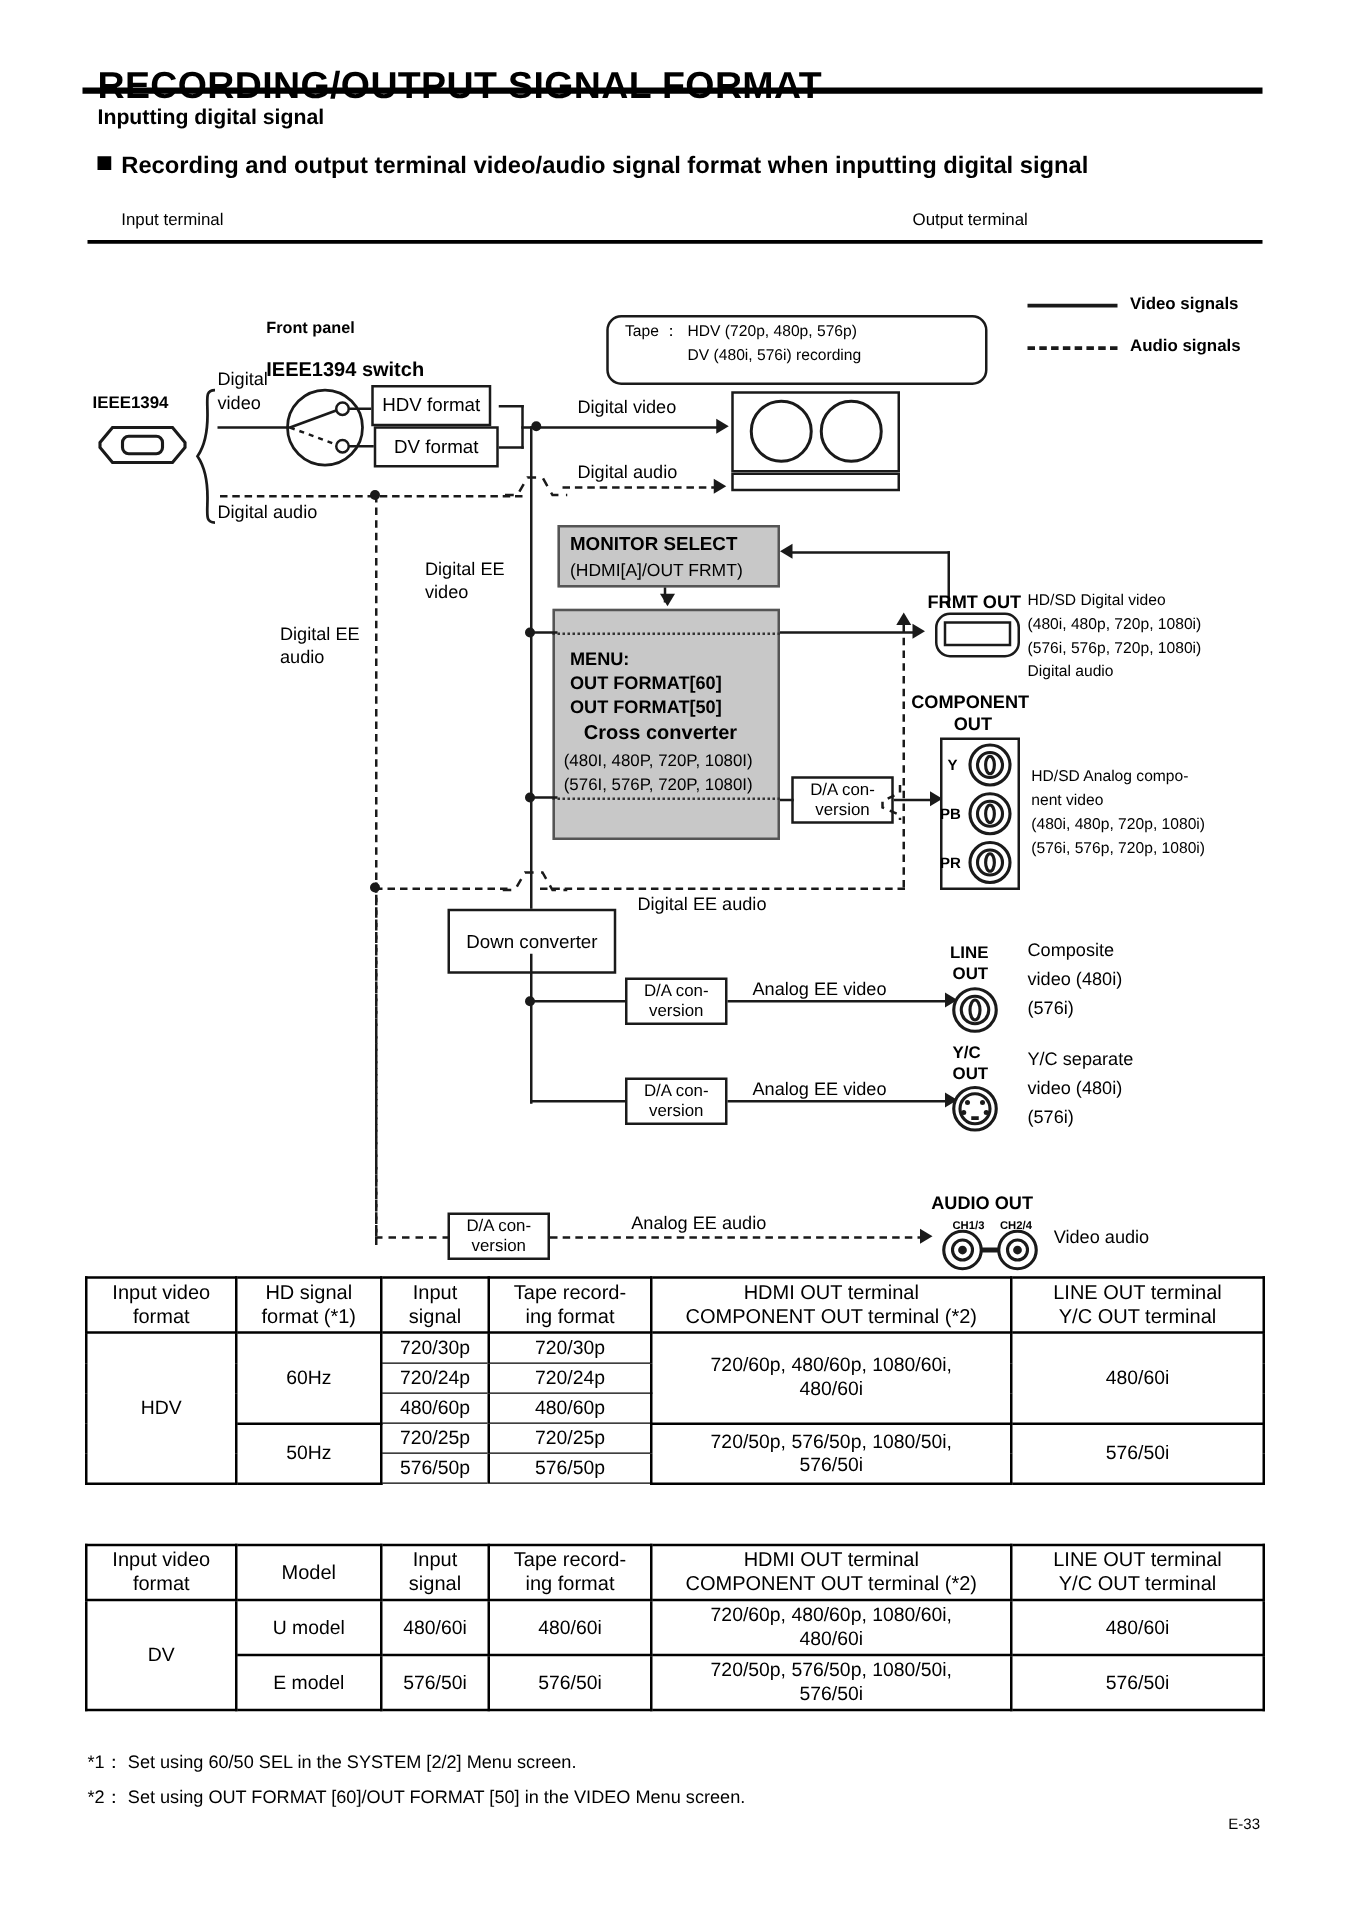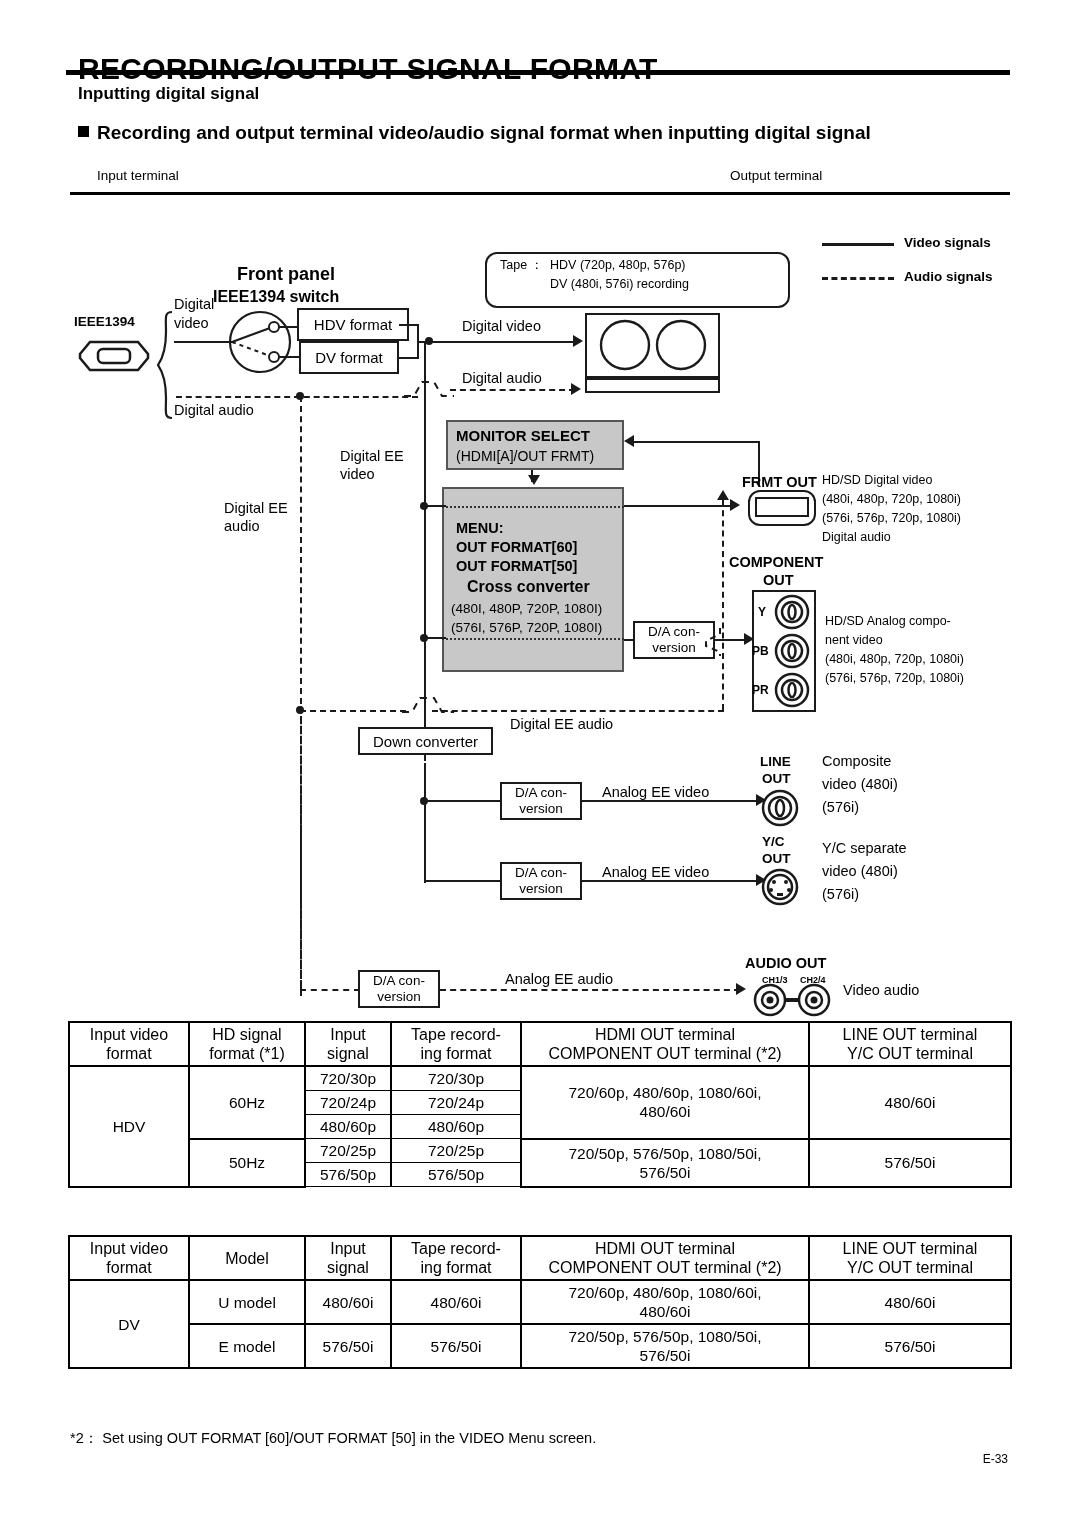--- a/index.html
+++ b/index.html
@@ -103,35 +103,35 @@
   </svg>
 
   <svg style="position:absolute;left:156px;top:310px;" width="18" height="110">
     <path d="M16 2 C8 2 10 8 10 22 C10 44 4 52 2 55 C4 58 10 66 10 88 C10 102 8 108 16 108" fill="none" stroke="#1a1a1a" stroke-width="2.2"></path>
   </svg>
 
   <div class="lbl" style="left:174px;top:296px;"><span>Digital</span></div>
   <div class="lbl" style="left:174px;top:315px;">video</div>
   <div class="lbl" style="left:174px;top:402px;">Digital audio</div>
 
-  <div class="lbl b" style="left:213px;top:266px;font-size:18px;margin-left:24px;">Front panel</div>
+  <div class="lbl b" style="left:213px;top:253px;font-size:13px;">Front panel</div>
   <div class="lbl b" style="left:213px;top:288px;font-size:16px;">IEEE1394 switch</div>
 
   <div class="hline" style="left:174px;top:341px;width:58px;"></div>
   <svg style="position:absolute;left:228px;top:310px;" width="64" height="64">
     <circle cx="32" cy="32" r="30" fill="none" stroke="#1a1a1a" stroke-width="2.2"></circle>
     <line x1="4" y1="32" x2="42" y2="18" stroke="#1a1a1a" stroke-width="2.2"></line>
     <line x1="4" y1="32" x2="42" y2="46" stroke="#1a1a1a" stroke-width="2" stroke-dasharray="4,4"></line>
     <circle cx="46" cy="17" r="5" fill="#fff" stroke="#1a1a1a" stroke-width="2"></circle>
     <circle cx="46" cy="47" r="5" fill="#fff" stroke="#1a1a1a" stroke-width="2"></circle>
   </svg>
   <div class="hline" style="left:279px;top:326px;width:22px;"></div>
   <div class="hline" style="left:279px;top:356px;width:22px;"></div>
 
-  <div class="box pad" style="left:297px;top:308px;width:112px;height:33px;text-align:center;">
+  <div class="box pad" style="left:297px;top:308px;width:96px;height:33px;text-align:center;">
     <span>HDV format</span>
   </div>
   <div class="box pad" style="left:299px;top:341px;width:100px;height:33px;">
     <span>DV format</span>
   </div>
 
   <div class="hline" style="left:399px;top:324px;width:20px;"></div>
   <div class="hline" style="left:399px;top:357px;width:20px;"></div>
   <div class="vline" style="left:417px;top:324px;height:35px;"></div>
 
@@ -245,21 +245,21 @@
   <svg style="position:absolute;left:402px;top:692px;" width="52" height="24">
     <path d="M0 20 L10 20 L18 6 L32 6 L40 20 L52 20" fill="none" stroke="#1a1a1a" stroke-width="2" stroke-dasharray="7,6"></path>
   </svg>
   <div class="dashH" style="left:300px;top:710px;width:106px;"></div>
   <div class="dot" style="left:296px;top:706px;"></div>
 
   <svg style="position:absolute;left:700px;top:628px;" width="24" height="28">
     <path d="M20 0 L20 6 L6 13 L6 18 L20 24 L20 28" fill="none" stroke="#1a1a1a" stroke-width="2" stroke-dasharray="6,5"></path>
   </svg>
 
-  <div class="box pad" style="left:358px;top:727px;width:135px;height:28px;">
+  <div class="box pad" style="left:358px;top:727px;width:135px;height:52px;">
     <span>Down converter</span>
   </div>
   <div class="vline" style="left:424px;top:763px;height:120px;"></div>
   <div class="dot" style="left:420px;top:797px;"></div>
 
   <div class="hline" style="left:424px;top:800px;width:78px;"></div>
   <div class="box pad" style="left:500px;top:782px;width:82px;height:38px;font-size:13.5px;line-height:16px;flex-direction:column;">
     <span>D/A con-</span>
     <span>version</span>
   </div>
@@ -462,16 +462,17 @@
         <td>576/50i</td>
         <td>
           <div>720/50p, 576/50p, 1080/50i,</div>
           <div>576/50i</div>
         </td>
         <td>576/50i</td>
       </tr>
     </tbody>
   </table>
 
+  <div class="fnote" style="left:70px;top:1398px;">*1： Set using 60/50 SEL in the SYSTEM [2/2] Menu screen.</div>
   <div class="fnote" style="left:70px;top:1426px;">*2： Set using OUT FORMAT [60]/OUT FORMAT [50] in the VIDEO Menu screen.</div>
 
   <div class="pageno">E-33</div>
 </div>
 
 </body></html>

